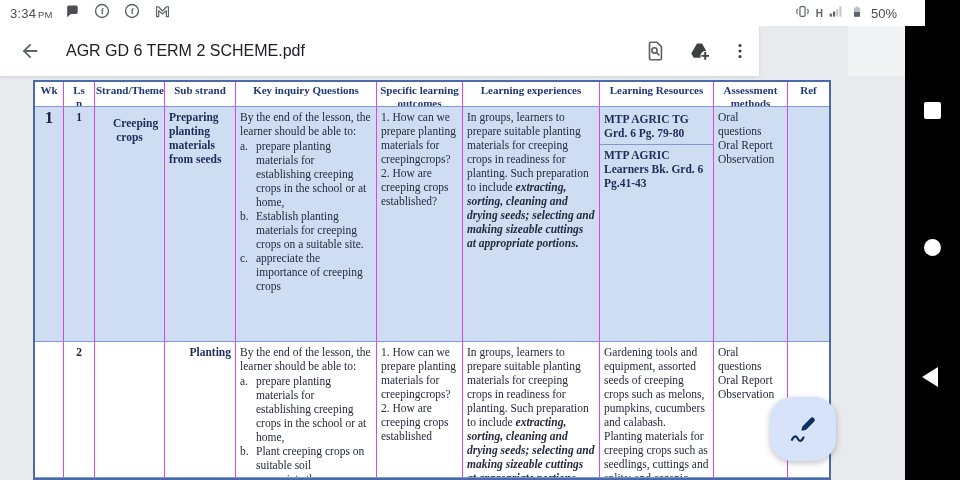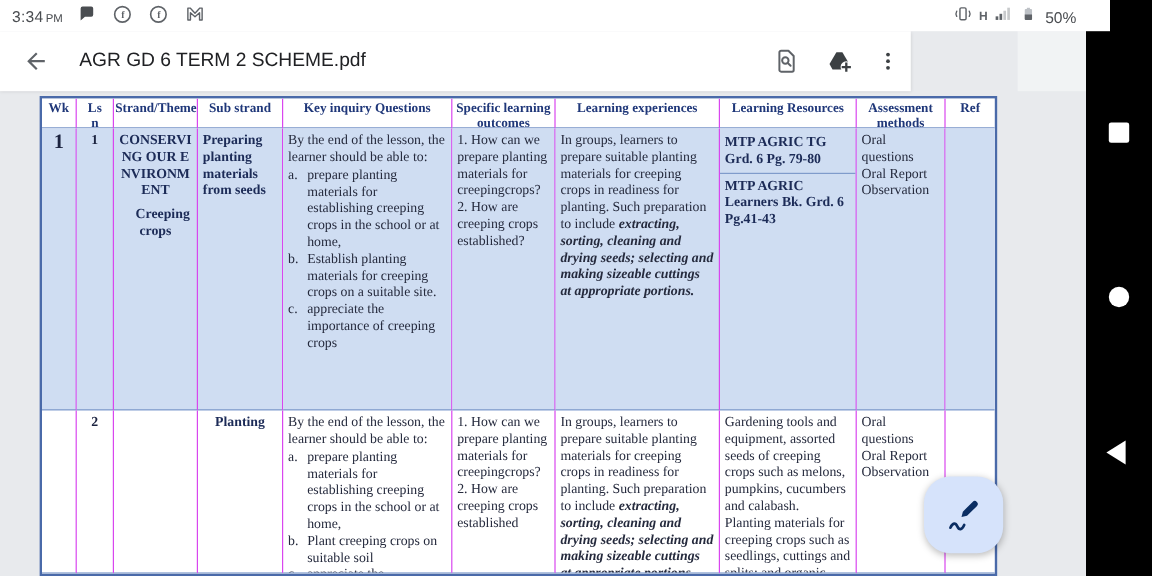--- a/index.html
+++ b/index.html
@@ -9,21 +9,21 @@
   
   .navbar{position:absolute;right:0;top:0;width:55px;height:480px;background:#000;z-index:5;}
   .nav-btn{position:absolute;left:0;width:55px;height:50px;background:none;border:none;cursor:pointer;}
   .nav-square{position:absolute;left:19px;top:16px;width:17px;height:17px;background:#fff;border-radius:2px;}
   .nav-circle{position:absolute;left:19px;top:16px;width:17px;height:17px;background:#fff;border-radius:50%;}
   .nav-tri{position:absolute;left:17px;top:15px;width:0;height:0;
            border-top:10px solid transparent;border-bottom:10px solid transparent;border-right:16px solid #fff;}
 
   
   .statusbar{position:absolute;left:0;top:0;width:925px;height:26px;background:#fff;z-index:6;
-             display:flex;align-items:flex-end;color:#4a4d51;}
+             display:flex;align-items:center;color:#4a4d51;}
   .sb-left{display:flex;align-items:center;gap:12px;padding-left:10px;flex:1;}
   .sb-right{display:flex;align-items:center;gap:5px;padding-right:28px;}
   .sb-time{font-size:13px;letter-spacing:.2px;}
   .sb-mer{font-size:9.5px;margin-left:2px;}
   .sb-pct{font-size:13px;margin-left:2px;}
   .sb-h{font-size:10px;font-weight:bold;color:#5f6368;}
 
   
   .appbar{position:absolute;left:0;top:26px;width:759px;height:50px;background:#fff;z-index:4;
           display:flex;align-items:center;box-shadow:0 1px 3px rgba(0,0,0,.12);}
@@ -39,21 +39,21 @@
          border:2px solid #4a6aa9;box-sizing:border-box;overflow:hidden;z-index:2;}
   .tbl{display:grid;grid-template-columns:29px 31px 70px 71px 141px 86px 137px 114px 74px 1fr;
        grid-template-rows:25px 235px 1fr;width:100%;height:100%;
        font-family:"Liberation Serif",serif;font-size:11.5px;line-height:14px;color:#252a3d;}
   .th,.td{border-right:1px solid #d946ef;border-bottom:1px solid #7f9bcb;box-sizing:border-box;
           overflow:hidden;padding:3px 4px;}
   .lastcol{border-right:none;}
   .th{font-weight:bold;color:#1f3779;text-align:center;font-size:11px;line-height:12.5px;padding:2px 1px;}
   .hl{background:#cfddf2;}
   .hdr-break{display:inline-block;max-width:14px;word-break:break-all;}
-  .c-center{text-align:center;}
+  .c-center{text-align:right;}
   .wk-num{font-size:17px;font-weight:bold;color:#1c2340;text-align:center;padding-top:4px;}
   .lsn-num{font-weight:bold;color:#1c2340;text-align:center;}
   .bold-navy{font-weight:bold;color:#1c2b57;}
   .strand-main{font-weight:bold;color:#1c2b57;text-align:center;word-break:break-all;margin:0;}
   .strand-topic{font-weight:bold;color:#1c2b57;text-align:center;margin:6px 14px 0;}
   .pre{white-space:pre-line;}
   .olist{margin:1px 0 0;padding:0;list-style:none;counter-reset:li;}
   .olist li{counter-increment:li;position:relative;padding-left:16px;}
   .olist li::before{content:counter(li,lower-alpha)".";position:absolute;left:0;}
   .exp-italic{font-style:italic;font-weight:600;}
@@ -180,21 +180,20 @@
       <div class="th">Key inquiry Questions</div>
       <div class="th">Specific learning outcomes</div>
       <div class="th">Learning experiences</div>
       <div class="th">Learning Resources</div>
       <div class="th">Assessment methods</div>
       <div class="th lastcol">Ref</div>
 
       <div class="td hl wk-num">1</div>
       <div class="td hl lsn-num">1</div>
       <div class="td hl">
-        <p class="strand-main">CONSERVING OUR ENVIRONMENT</p>
         <p class="strand-topic">Creeping crops</p>
       </div>
       <div class="td hl bold-navy">Preparing planting materials from seeds</div>
       <div class="td hl">
         <span>By the end of the lesson, the learner should be able to:</span>
         <ol class="olist">
           <li>prepare planting materials for establishing creeping crops in the school or at home,</li>
           <li>Establish planting materials for creeping crops on a suitable site.</li>
           <li>appreciate the importance of creeping crops</li>
         </ol>

